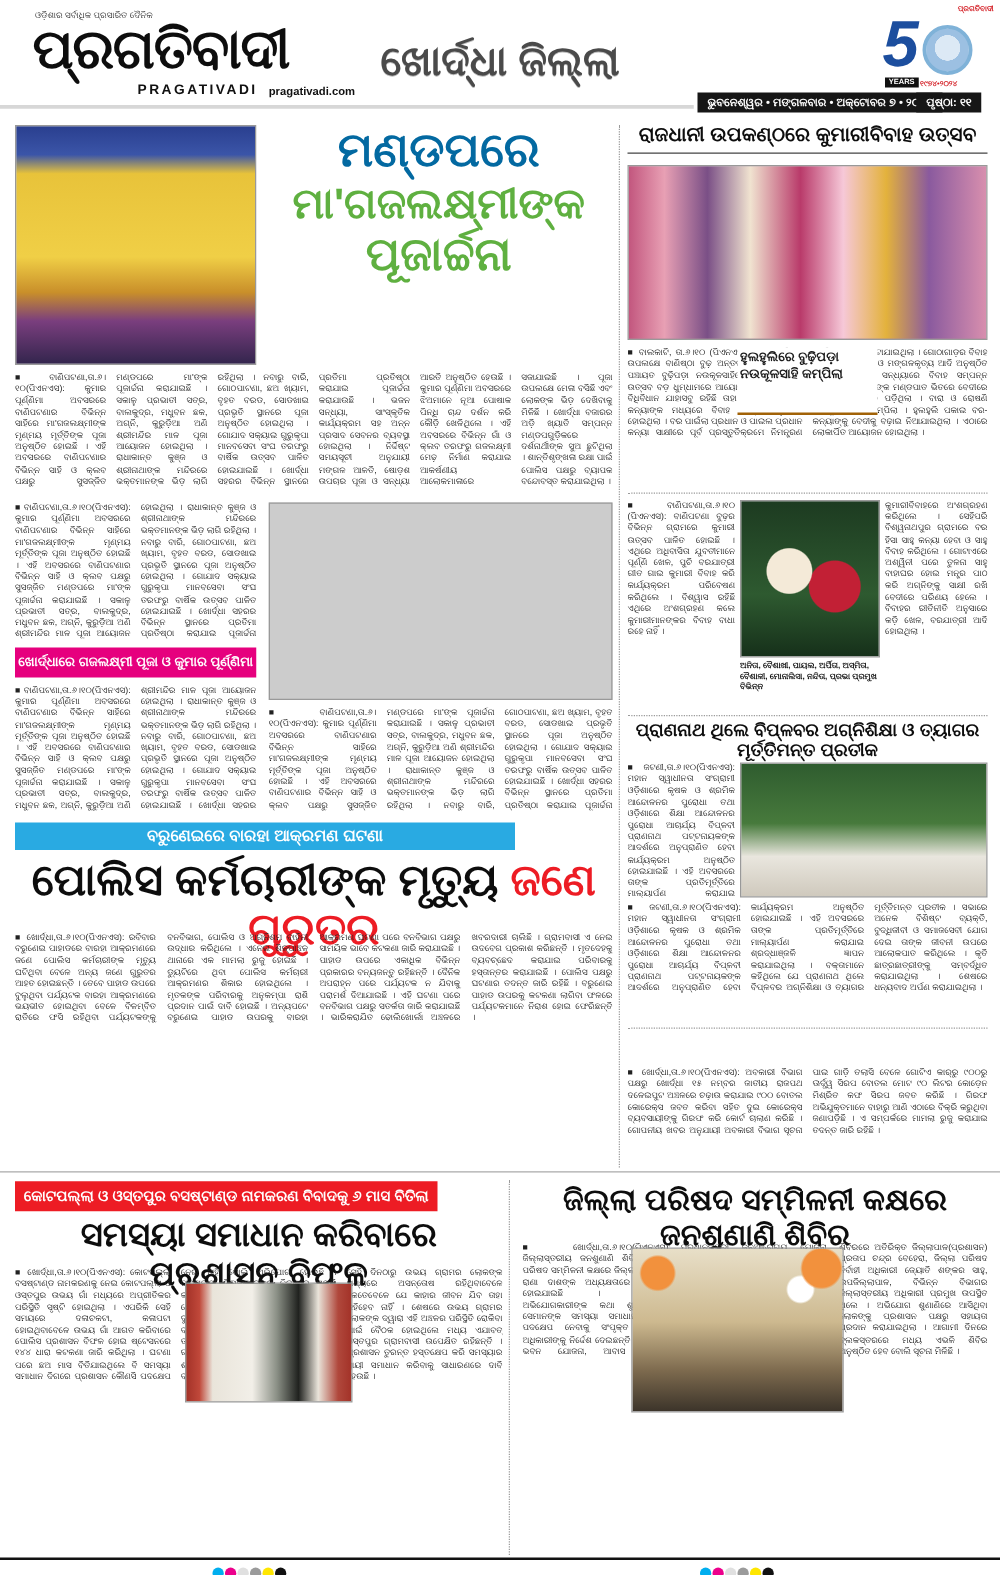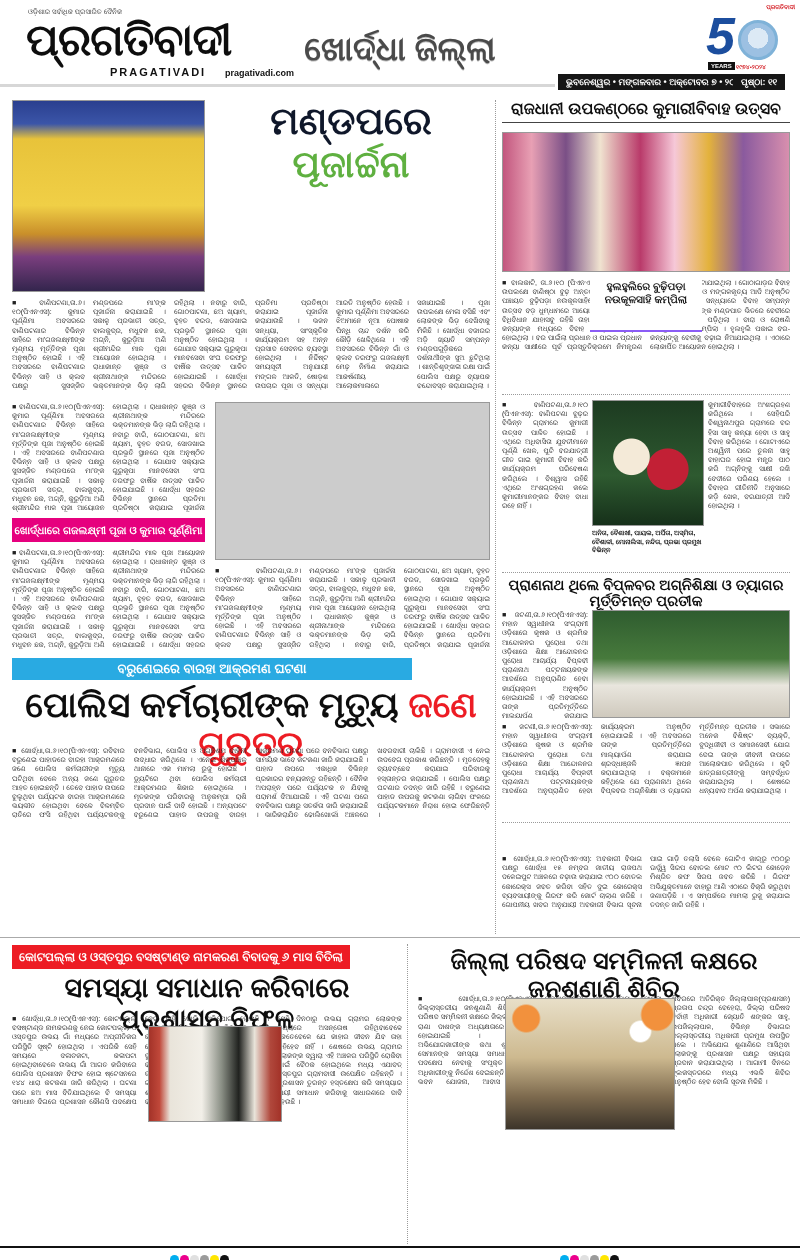--- a/index.html
+++ b/index.html
@@ -31,56 +31,57 @@
   .dotv{border-left:1px dotted #9a9a9a;width:0;}
   .doth{border-top:1px dotted #9a9a9a;height:0;}
   .headline-main span{display:block;text-align:center;font-weight:800;line-height:1.15;}
   .kicker-blue{background:#29aae2;color:#fff;font-weight:800;font-size:13px;text-align:center;line-height:22px;}
   .kicker-red{background:#ed1c24;color:#fff;font-weight:800;font-size:12px;text-align:center;line-height:24px;}
   .pinkbar{background:#e6007e;color:#fff;font-weight:800;font-size:10.5px;text-align:center;line-height:24px;}
   .big-head{font-weight:800;text-align:center;color:#0d0d0d;}
   .greenbox{background:#36a32c;color:#fff;text-align:center;padding:5px 6px;box-sizing:border-box;}
   .greenbox .l1{font-size:9.5px;font-weight:800;line-height:12px;border-bottom:2px solid #fff;padding-bottom:4px;margin-bottom:3px;}
   .greenbox .l2{font-size:10.5px;font-weight:800;line-height:13px;}
-  .subhead-inset{background:#fff;font-weight:800;font-size:10.5px;line-height:13px;text-align:center;
-        border-bottom:2px solid #8b5cf6;padding:2px 2px 4px 2px;box-sizing:border-box;}
+  .subhead-inset{background:#fff;font-weight:800;font-size:10.5px;line-height:13px;text-align:left;
+        border-bottom:2px solid #a16207;padding:2px 2px 4px 2px;box-sizing:border-box;}
   .rail-head{font-weight:800;color:#0d0d0d;line-height:1.1;}
   .red{color:#ed1c24;}
   
   .regdot{width:9px;height:9px;border-radius:50%;display:inline-block;margin-right:1px;}
 </style>
 </head>
 <body>
 
 <div class="page">
 
   <div class="abs tagline" style="left:28px;top:8px;">ଓଡ଼ିଶାର ସର୍ବାଧିକ ପ୍ରସାରିତ ଦୈନିକ</div>
   <div class="abs masthead" style="left:26px;top:18px;">ପ୍ରଗତିବାଦୀ</div>
   <div class="abs mast-latin" style="left:110px;top:66px;">PRAGATIVADI</div>
-  <div class="abs mast-web" style="left:225px;top:68px;">pragativadi.com</div>
+  <div class="abs mast-web" style="left:215px;top:68px;">pragativadi.com</div>
 
   <div class="abs edition" style="left:0;top:30px;width:800px;text-align:center;">ଖୋର୍ଦ୍ଧା ଜିଲ୍ଲା</div>
 
   <div class="abs" style="left:700px;top:4px;width:95px;height:74px;">
     <div class="abs anniv-red" style="right:0;top:0;">ପ୍ରଗତିବାଦୀ</div>
     <div class="abs anniv5" style="left:6px;top:6px;">5</div>
     <div class="abs anniv-emblem" style="left:38px;top:16px;"></div>
     <div class="abs anniv-years" style="left:8px;top:58px;">YEARS</div>
     <div class="abs anniv-red" style="left:36px;top:60px;">୧୯୭୪•୨୦୨୪</div>
   </div>
 
   <div class="abs hdr-rule" style="left:0;top:84px;width:555px;"></div>
   <div class="abs pill" style="left:558px;top:74px;">ଭୁବନେଶ୍ୱର • ମଙ୍ଗଳବାର • ଅକ୍ଟୋବର ୭ • ୨୦୨୫</div>
   <div class="abs pill" style="left:733px;top:74px;">ପୃଷ୍ଠା: ୧୧</div>
 
   <div class="abs photo" style="left:12px;top:100px;width:193px;height:192px;
        background:linear-gradient(180deg,#2a3f8f 0%,#3b55a8 12%,#e8c33a 20%,#f0cf46 55%,#c98f2a 70%,#7a3e7e 82%,#33254d 100%);"></div>
 
   <div class="abs headline-main" style="left:212px;top:100px;width:278px;">
-    <span style="font-size:38px;color:#0f172a;">ମଣ୍ଡପରେ</span>
+    <span style="font-size:38px;color:#0369a1;">ମଣ୍ଡପରେ</span>
+    <span style="font-size:34px;color:#5fb040;">ମା'ଗଜଲକ୍ଷ୍ମୀଙ୍କ</span>
     <span style="font-size:37px;color:#5fb040;">ପୂଜାର୍ଚ୍ଚନା</span>
   </div>
 
   <div class="abs bodytext cols6" style="left:12px;top:298px;width:478px;height:100px;">■ ବାଣିପଟଣା,ତା.୬।୧୦(ପିଏନଏସ): କୁମାର ପୂର୍ଣ୍ଣିମା ଅବସରରେ ବାଣିପଟଣାର ବିଭିନ୍ନ ସାହିରେ ମା'ଗଜଲକ୍ଷ୍ମୀଙ୍କ ମୃଣ୍ମୟ ମୂର୍ତ୍ତିଙ୍କ ପୂଜା ଅନୁଷ୍ଠିତ ହୋଇଛି । ଏହି ଅବସରରେ ବାଣିପଟଣାର ବିଭିନ୍ନ ସାହି ଓ କ୍ଲବ ପକ୍ଷରୁ ସୁସଜ୍ଜିତ ମଣ୍ଡପରେ ମା'ଙ୍କ ପୂଜାର୍ଚ୍ଚନା କରାଯାଇଛି । ସକାଳୁ ପ୍ରଭାତୀ ସତ୍ର, ବାଲକୁଦ୍ର, ମଧୁବନ ଛକ, ଅଗ୍ନି, କୁରୁଡ଼ିଆ ଅଣି ଶ୍ରୀମନ୍ଦିର ମାଳ ପୂଜା ଆୟୋଜନ ହୋଇଥିଲା । ରାଧାକାନ୍ତ କୁଞ୍ଜ ଓ ଶ୍ରୀନାଥାଙ୍କ ମନ୍ଦିରରେ ଭକ୍ତମାନଙ୍କ ଭିଡ଼ ଲାଗି ରହିଥିଲା । ନବାରୁ ବାରି, ଗୋଠପାଟଣା, ଛଅ ଖ୍ୟାମ, ବୃହତ ବରଡ, ସୋଡଖାଇ ପ୍ରଭୃତି ସ୍ଥାନରେ ପୂଜା ଅନୁଷ୍ଠିତ ହୋଇଥିଲା । ଗୋଯାଦ ସକ୍ୟାଇ ଗୁରୁକୃପା ମାନବସେବା ସଂଘ ତରଫରୁ ବାର୍ଷିକ ଉତ୍ସବ ପାଳିତ ହୋଇଯାଇଛି । ଖୋର୍ଦ୍ଧା ସହରର ବିଭିନ୍ନ ସ୍ଥାନରେ ପ୍ରତିମା ପ୍ରତିଷ୍ଠା କରାଯାଇ ପୂଜାର୍ଚ୍ଚନା କରାଯାଉଛି । ଭଜନ ସନ୍ଧ୍ୟା, ସାଂସ୍କୃତିକ କାର୍ଯ୍ୟକ୍ରମ ସହ ଅନ୍ନ ପ୍ରସାଦ ସେବନର ବ୍ୟବସ୍ଥା ହୋଇଥିଲା । ନିର୍ଦ୍ଦିଷ୍ଟ ସମୟସୂଚୀ ଅନୁଯାୟୀ ମଙ୍ଗଳ ଆଳତି, ଷୋଡ଼ଶ ଉପଚାର ପୂଜା ଓ ସନ୍ଧ୍ୟା ଆରତି ଅନୁଷ୍ଠିତ ହେଉଛି । କୁମାର ପୂର୍ଣ୍ଣିମା ଅବସରରେ ଝିଅମାନେ ନୂଆ ପୋଷାକ ପିନ୍ଧି ଚାନ୍ଦ ଦର୍ଶନ କରି କୌଡ଼ି ଖେଳିଥିଲେ । ଏହି ଅବସରରେ ବିଭିନ୍ନ ଗାଁ ଓ କ୍ଲବ ତରଫରୁ ଗଜଲକ୍ଷ୍ମୀ ମେଢ଼ ନିର୍ମାଣ କରାଯାଇ ଆକର୍ଷଣୀୟ ଆଲୋକମାଳାରେ ସଜାଯାଇଛି । ପୂଜା ଉପଲକ୍ଷେ ମେଳା ବସିଛି ଏବଂ ଲୋକଙ୍କ ଭିଡ଼ ଦେଖିବାକୁ ମିଳିଛି । ଖୋର୍ଦ୍ଧା ବଜାରର ଅଡ଼ି ଖ୍ୟାତି ସମ୍ପନ୍ନ ମଣ୍ଡପଗୁଡ଼ିକରେ ଦର୍ଶନାର୍ଥୀଙ୍କ ସୁଅ ଛୁଟିଥିଲା । ଶାନ୍ତିଶୃଙ୍ଖଳା ରକ୍ଷା ପାଇଁ ପୋଲିସ ପକ୍ଷରୁ ବ୍ୟାପକ ବନ୍ଦୋବସ୍ତ କରାଯାଇଥିଲା ।</div>
 
   <div class="abs bodytext cols2" style="left:12px;top:402px;width:193px;height:112px;">■ ବାଣିପଟଣା,ତା.୬।୧୦(ପିଏନଏସ): କୁମାର ପୂର୍ଣ୍ଣିମା ଅବସରରେ ବାଣିପଟଣାର ବିଭିନ୍ନ ସାହିରେ ମା'ଗଜଲକ୍ଷ୍ମୀଙ୍କ ମୃଣ୍ମୟ ମୂର୍ତ୍ତିଙ୍କ ପୂଜା ଅନୁଷ୍ଠିତ ହୋଇଛି । ଏହି ଅବସରରେ ବାଣିପଟଣାର ବିଭିନ୍ନ ସାହି ଓ କ୍ଲବ ପକ୍ଷରୁ ସୁସଜ୍ଜିତ ମଣ୍ଡପରେ ମା'ଙ୍କ ପୂଜାର୍ଚ୍ଚନା କରାଯାଇଛି । ସକାଳୁ ପ୍ରଭାତୀ ସତ୍ର, ବାଲକୁଦ୍ର, ମଧୁବନ ଛକ, ଅଗ୍ନି, କୁରୁଡ଼ିଆ ଅଣି ଶ୍ରୀମନ୍ଦିର ମାଳ ପୂଜା ଆୟୋଜନ ହୋଇଥିଲା । ରାଧାକାନ୍ତ କୁଞ୍ଜ ଓ ଶ୍ରୀନାଥାଙ୍କ ମନ୍ଦିରରେ ଭକ୍ତମାନଙ୍କ ଭିଡ଼ ଲାଗି ରହିଥିଲା । ନବାରୁ ବାରି, ଗୋଠପାଟଣା, ଛଅ ଖ୍ୟାମ, ବୃହତ ବରଡ, ସୋଡଖାଇ ପ୍ରଭୃତି ସ୍ଥାନରେ ପୂଜା ଅନୁଷ୍ଠିତ ହୋଇଥିଲା । ଗୋଯାଦ ସକ୍ୟାଇ ଗୁରୁକୃପା ମାନବସେବା ସଂଘ ତରଫରୁ ବାର୍ଷିକ ଉତ୍ସବ ପାଳିତ ହୋଇଯାଇଛି । ଖୋର୍ଦ୍ଧା ସହରର ବିଭିନ୍ନ ସ୍ଥାନରେ ପ୍ରତିମା ପ୍ରତିଷ୍ଠା କରାଯାଇ ପୂଜାର୍ଚ୍ଚନା କରାଯାଉଛି । ଭଜନ ସନ୍ଧ୍ୟା, ସାଂସ୍କୃତିକ କାର୍ଯ୍ୟକ୍ରମ ସହ ଅନ୍ନ ପ୍ରସାଦ ସେବନର ବ୍ୟବସ୍ଥା ହୋଇଥିଲା । ନିର୍ଦ୍ଦିଷ୍ଟ ସମୟସୂଚୀ ଅନୁଯାୟୀ ମଙ୍ଗଳ ଆଳତି, ଷୋଡ଼ଶ ଉପଚାର ପୂଜା ଓ ସନ୍ଧ୍ୟା ଆରତି ଅନୁଷ୍ଠିତ ହେଉଛି । କୁମାର ପୂର୍ଣ୍ଣିମା ଅବସରରେ ଝିଅମାନେ ନୂଆ ପୋଷାକ ପିନ୍ଧି ଚାନ୍ଦ ଦର୍ଶନ କରି କୌଡ଼ି ଖେଳିଥିଲେ । ଏହି ଅବସରରେ ବିଭିନ୍ନ ଗାଁ ଓ କ୍ଲବ ତରଫରୁ ଗଜଲକ୍ଷ୍ମୀ ମେଢ଼ ନିର୍ମାଣ କରାଯାଇ ଆକର୍ଷଣୀୟ ଆଲୋକମାଳାରେ ସଜାଯାଇଛି । ପୂଜା ଉପଲକ୍ଷେ ମେଳା ବସିଛି ଏବଂ ଲୋକଙ୍କ ଭିଡ଼ ଦେଖିବାକୁ ମିଳିଛି । ଖୋର୍ଦ୍ଧା ବଜାରର ଅଡ଼ି ଖ୍ୟାତି ସମ୍ପନ୍ନ ମଣ୍ଡପଗୁଡ଼ିକରେ ଦର୍ଶନାର୍ଥୀଙ୍କ ସୁଅ ଛୁଟିଥିଲା । ଶାନ୍ତିଶୃଙ୍ଖଳା ରକ୍ଷା ପାଇଁ ପୋଲିସ ପକ୍ଷରୁ ବ୍ୟାପକ ବନ୍ଦୋବସ୍ତ କରାଯାଇଥିଲା ।</div>
   <div class="abs pinkbar" style="left:12px;top:518px;width:193px;">ଖୋର୍ଦ୍ଧାରେ ଗଜଲକ୍ଷ୍ମୀ ପୂଜା ଓ କୁମାର ପୂର୍ଣ୍ଣିମା</div>
   <div class="abs bodytext cols2" style="left:12px;top:548px;width:193px;height:104px;">■ ବାଣିପଟଣା,ତା.୬।୧୦(ପିଏନଏସ): କୁମାର ପୂର୍ଣ୍ଣିମା ଅବସରରେ ବାଣିପଟଣାର ବିଭିନ୍ନ ସାହିରେ ମା'ଗଜଲକ୍ଷ୍ମୀଙ୍କ ମୃଣ୍ମୟ ମୂର୍ତ୍ତିଙ୍କ ପୂଜା ଅନୁଷ୍ଠିତ ହୋଇଛି । ଏହି ଅବସରରେ ବାଣିପଟଣାର ବିଭିନ୍ନ ସାହି ଓ କ୍ଲବ ପକ୍ଷରୁ ସୁସଜ୍ଜିତ ମଣ୍ଡପରେ ମା'ଙ୍କ ପୂଜାର୍ଚ୍ଚନା କରାଯାଇଛି । ସକାଳୁ ପ୍ରଭାତୀ ସତ୍ର, ବାଲକୁଦ୍ର, ମଧୁବନ ଛକ, ଅଗ୍ନି, କୁରୁଡ଼ିଆ ଅଣି ଶ୍ରୀମନ୍ଦିର ମାଳ ପୂଜା ଆୟୋଜନ ହୋଇଥିଲା । ରାଧାକାନ୍ତ କୁଞ୍ଜ ଓ ଶ୍ରୀନାଥାଙ୍କ ମନ୍ଦିରରେ ଭକ୍ତମାନଙ୍କ ଭିଡ଼ ଲାଗି ରହିଥିଲା । ନବାରୁ ବାରି, ଗୋଠପାଟଣା, ଛଅ ଖ୍ୟାମ, ବୃହତ ବରଡ, ସୋଡଖାଇ ପ୍ରଭୃତି ସ୍ଥାନରେ ପୂଜା ଅନୁଷ୍ଠିତ ହୋଇଥିଲା । ଗୋଯାଦ ସକ୍ୟାଇ ଗୁରୁକୃପା ମାନବସେବା ସଂଘ ତରଫରୁ ବାର୍ଷିକ ଉତ୍ସବ ପାଳିତ ହୋଇଯାଇଛି । ଖୋର୍ଦ୍ଧା ସହରର ବିଭିନ୍ନ ସ୍ଥାନରେ ପ୍ରତିମା ପ୍ରତିଷ୍ଠା କରାଯାଇ ପୂଜାର୍ଚ୍ଚନା କରାଯାଉଛି । ଭଜନ ସନ୍ଧ୍ୟା, ସାଂସ୍କୃତିକ କାର୍ଯ୍ୟକ୍ରମ ସହ ଅନ୍ନ ପ୍ରସାଦ ସେବନର ବ୍ୟବସ୍ଥା ହୋଇଥିଲା । ନିର୍ଦ୍ଦିଷ୍ଟ ସମୟସୂଚୀ ଅନୁଯାୟୀ ମଙ୍ଗଳ ଆଳତି, ଷୋଡ଼ଶ ଉପଚାର ପୂଜା ଓ ସନ୍ଧ୍ୟା ଆରତି ଅନୁଷ୍ଠିତ ହେଉଛି । କୁମାର ପୂର୍ଣ୍ଣିମା ଅବସରରେ ଝିଅମାନେ ନୂଆ ପୋଷାକ ପିନ୍ଧି ଚାନ୍ଦ ଦର୍ଶନ କରି କୌଡ଼ି ଖେଳିଥିଲେ । ଏହି ଅବସରରେ ବିଭିନ୍ନ ଗାଁ ଓ କ୍ଲବ ତରଫରୁ ଗଜଲକ୍ଷ୍ମୀ ମେଢ଼ ନିର୍ମାଣ କରାଯାଇ ଆକର୍ଷଣୀୟ ଆଲୋକମାଳାରେ ସଜାଯାଇଛି । ପୂଜା ଉପଲକ୍ଷେ ମେଳା ବସିଛି ଏବଂ ଲୋକଙ୍କ ଭିଡ଼ ଦେଖିବାକୁ ମିଳିଛି । ଖୋର୍ଦ୍ଧା ବଜାରର ଅଡ଼ି ଖ୍ୟାତି ସମ୍ପନ୍ନ ମଣ୍ଡପଗୁଡ଼ିକରେ ଦର୍ଶନାର୍ଥୀଙ୍କ ସୁଅ ଛୁଟିଥିଲା । ଶାନ୍ତିଶୃଙ୍ଖଳା ରକ୍ଷା ପାଇଁ ପୋଲିସ ପକ୍ଷରୁ ବ୍ୟାପକ ବନ୍ଦୋବସ୍ତ କରାଯାଇଥିଲା ।</div>
 
   <div class="abs photo" style="left:215px;top:402px;width:275px;height:158px;

